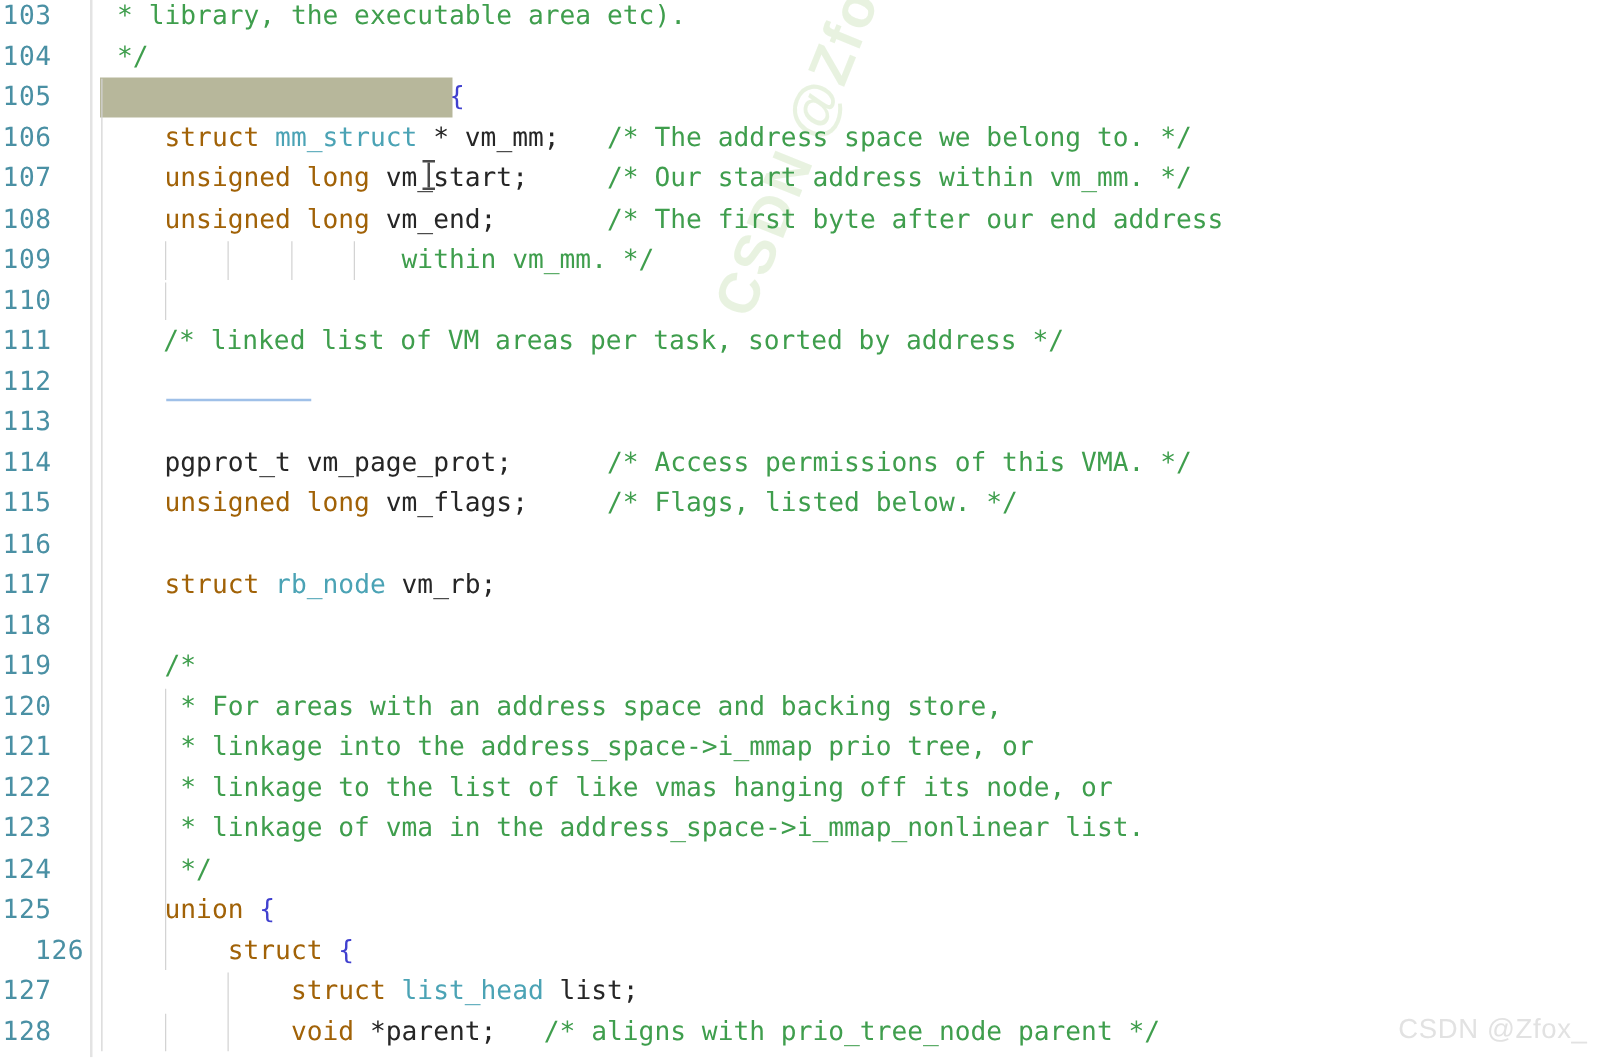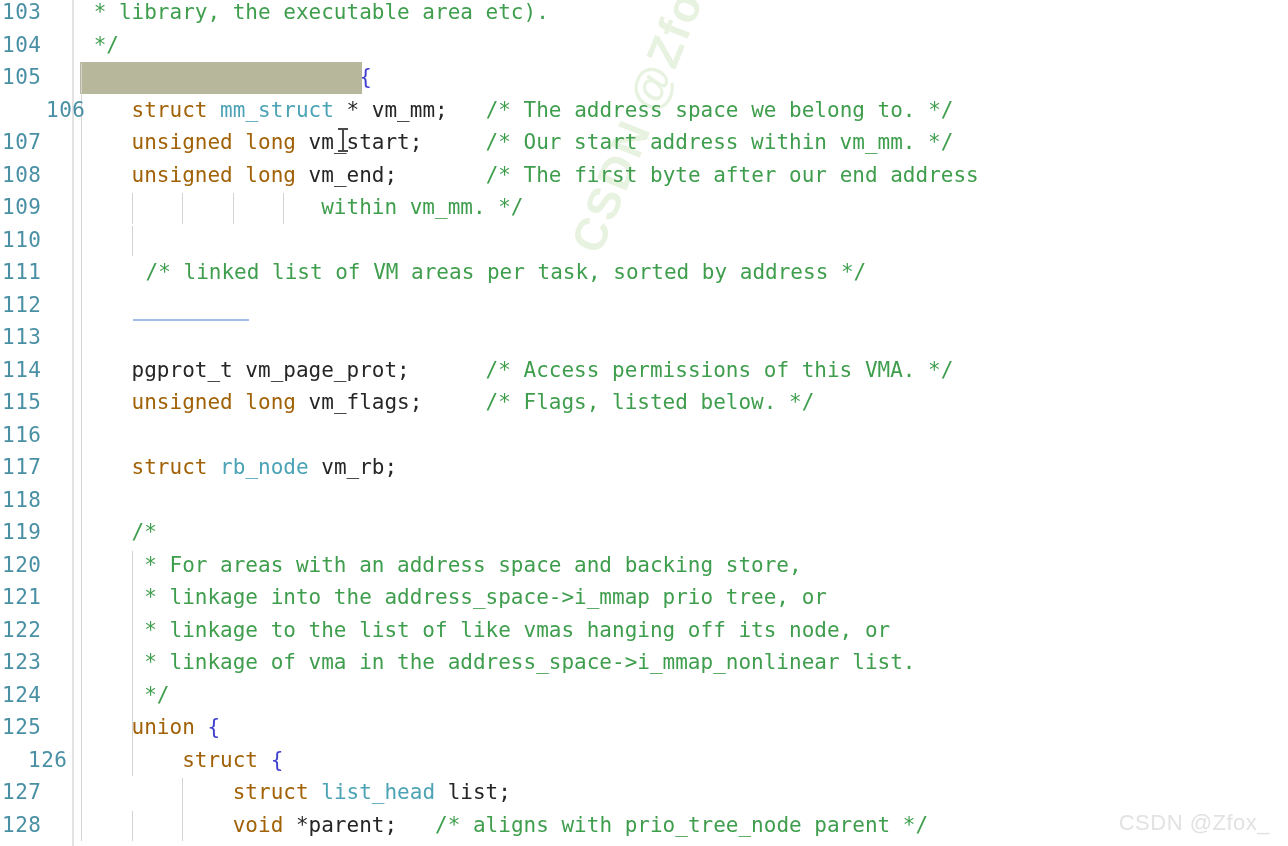--- a/index.html
+++ b/index.html
@@ -158,21 +158,21 @@
   <div id="code">
       <div class="sel-line" style="top: 62px; left: 6px; width: 282.3px;"></div>
       <div class="row" style="top: -4px; left: 7px;"><span class="t-cmt code-text"> * library, the executable area etc).</span></div>
       <div class="row" style="top: 28.5px; left: 7px;"><span class="t-cmt code-text"> */</span></div>
       <div class="row" style="top: 61px; left: 7px;"><span class="t-kw code-text">struct</span><span class="t-pun code-text"> </span><span class="t-type code-text">vm_area_struct</span><span class="t-pun code-text"> </span><span class="t-brace code-text">{</span></div>
       <div class="row" style="top: 93.5px; left: 7px;"><span class="t-pun code-text">    </span><span class="t-kw code-text">struct</span><span class="t-pun code-text"> </span><span class="t-type code-text">mm_struct</span><span class="t-id code-text"> * vm_mm;</span><span class="t-pun code-text">   </span><span class="t-cmt code-text">/* The address space we belong to. */</span></div>
       <div class="row" style="top: 126px; left: 7px;"><span class="t-pun code-text">    </span><span class="t-kw code-text">unsigned long</span><span class="t-id code-text"> vm_start;</span><span class="t-pun code-text">     </span><span class="t-cmt code-text">/* Our start address within vm_mm. */</span></div>
       <div class="row" style="top: 158.5px; left: 7px;"><span class="t-pun code-text">    </span><span class="t-kw code-text">unsigned long</span><span class="t-id code-text"> vm_end;</span><span class="t-pun code-text">       </span><span class="t-cmt code-text">/* The first byte after our end address</span></div>
       <div class="row" style="top: 191px; left: 7px;"><span class="t-pun code-text">                   </span><span class="t-cmt code-text">within vm_mm. */</span></div>
       <div class="row" style="top: 223.5px; left: 7px;"><span class="t-pun code-text"></span></div>
-      <div class="row" style="top: 256px; left: 21px;"><span class="t-pun code-text">    </span><span class="t-cmt code-text">/* linked list of VM areas per task, sorted by address */</span></div>
+      <div class="row" style="top: 256px; left: 6px;"><span class="t-pun code-text">    </span><span class="t-cmt code-text">/* linked list of VM areas per task, sorted by address */</span></div>
       <div class="row" style="top: 321px; left: 7px;"><span class="t-pun code-text"></span></div>
       <div class="row" style="top: 353.5px; left: 7px;"><span class="t-pun code-text">    </span><span class="t-id code-text">pgprot_t vm_page_prot;</span><span class="t-pun code-text">      </span><span class="t-cmt code-text">/* Access permissions of this VMA. */</span></div>
       <div class="row" style="top: 386px; left: 7px;"><span class="t-pun code-text">    </span><span class="t-kw code-text">unsigned long</span><span class="t-id code-text"> vm_flags;</span><span class="t-pun code-text">     </span><span class="t-cmt code-text">/* Flags, listed below. */</span></div>
       <div class="row" style="top: 418.5px; left: 7px;"><span class="t-pun code-text"></span></div>
       <div class="row" style="top: 451px; left: 7px;"><span class="t-pun code-text">    </span><span class="t-kw code-text">struct</span><span class="t-pun code-text"> </span><span class="t-type code-text">rb_node</span><span class="t-id code-text"> vm_rb;</span></div>
       <div class="row" style="top: 483.5px; left: 7px;"><span class="t-pun code-text"></span></div>
       <div class="row" style="top: 516px; left: 7px;"><span class="t-pun code-text">    </span><span class="t-cmt code-text">/*</span></div>
       <div class="row" style="top: 548.5px; left: 7px;"><span class="t-pun code-text">    </span><span class="t-cmt code-text"> * For areas with an address space and backing store,</span></div>
       <div class="row" style="top: 581px; left: 7px;"><span class="t-pun code-text">    </span><span class="t-cmt code-text"> * linkage into the address_space-&gt;i_mmap prio tree, or</span></div>
       <div class="row" style="top: 613.5px; left: 7px;"><span class="t-pun code-text">    </span><span class="t-cmt code-text"> * linkage to the list of like vmas hanging off its node, or</span></div>
@@ -191,21 +191,21 @@
       <div class="guide" style="left: 57.6px; top: 550.5px; height: 225.5px;"></div>
       <div class="guide" style="left: 57.6px; top: 810.5px; height: 30.5px;"></div>
       <div class="guide" style="left: 108.2px; top: 778px; height: 63px;"></div>
       <div class="squiggle" style="left: 58.6px; top: 318.5px; width: 116.38px;"></div>
     </div>
 
   <div id="gutter">
       <div class="ln" style="top: -4px;">103</div>
       <div class="ln" style="top: 28.5px;">104</div>
       <div class="ln" style="top: 61px;">105</div>
-      <div class="ln" style="top: 93.5px; margin-left: 44px;">106</div>
+      <div class="ln" style="top: 93.5px;">106</div>
       <div class="ln" style="top: 126px;">107</div>
       <div class="ln" style="top: 158.5px;">108</div>
       <div class="ln" style="top: 191px;">109</div>
       <div class="ln" style="top: 223.5px;">110</div>
       <div class="ln" style="top: 256px;">111</div>
       <div class="ln" style="top: 288.5px;">112</div>
       <div class="ln" style="top: 321px;">113</div>
       <div class="ln" style="top: 353.5px;">114</div>
       <div class="ln" style="top: 386px;">115</div>
       <div class="ln" style="top: 418.5px;">116</div>

